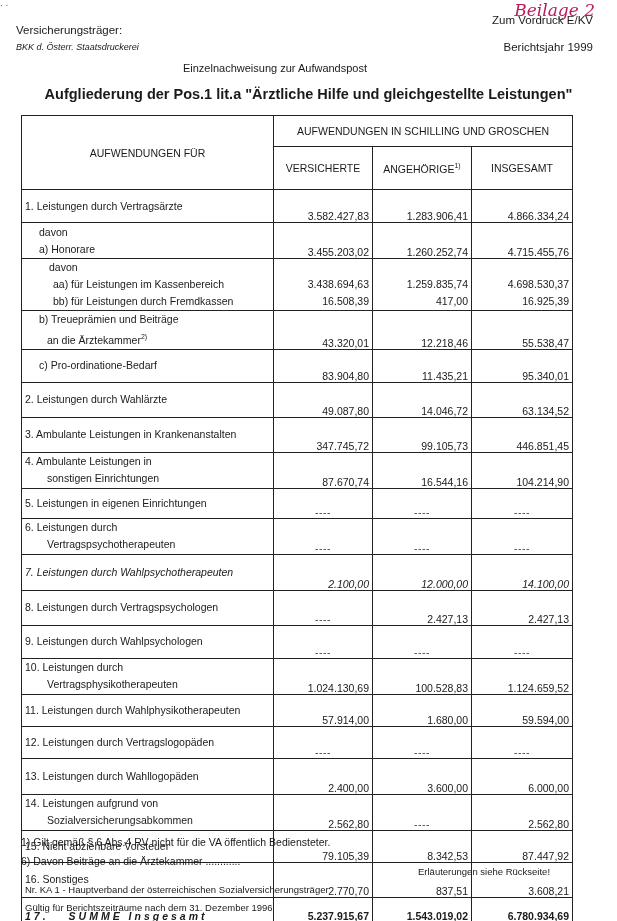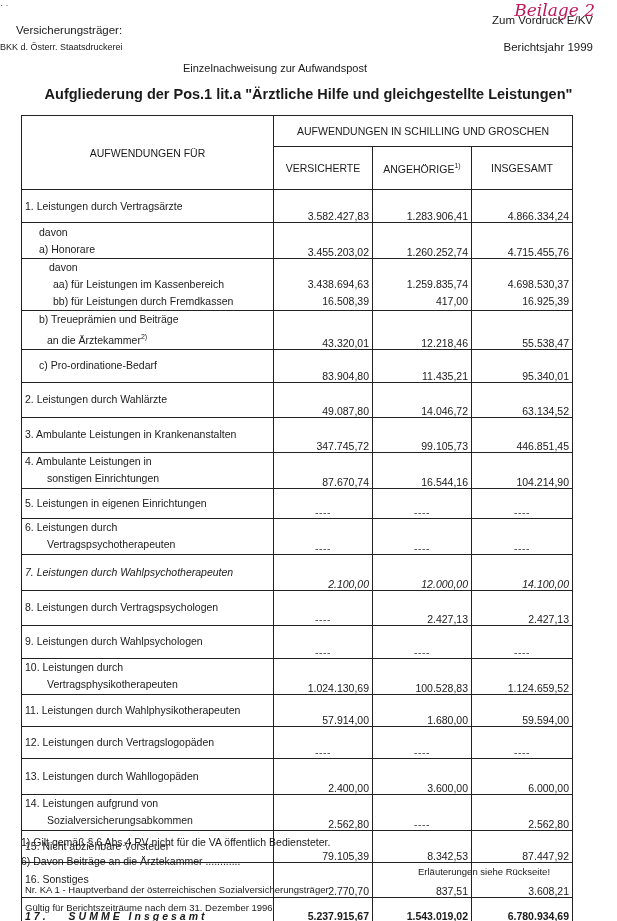--- a/index.html
+++ b/index.html
@@ -1,20 +1,20 @@
 <!DOCTYPE html>
 <html><head>
 <meta charset="utf-8">
 <style>
   html, body { margin: 0; padding: 0; background: #ffffff; }
   body { width: 617px; height: 921px; position: relative; overflow: hidden;
          font-family: "Liberation Sans", sans-serif; color: #1a1a1a; }
   .abs { position: absolute; }
   .tl-label { left: 16px; top: 24px; font-size: 11.5px; }
-  .tl-name { left: 0; top: 42px; font-size: 9px; }
+  .tl-name { left: 16px; top: 42px; font-size: 9px; font-style: italic; }
   .tr-hand { right: 22px; top: 0px; font-family: "DejaVu Serif", serif; font-style: italic; font-size: 17px; color: #be185d; }
   .tr-line1 { right: 24px; top: 14px; font-size: 11.5px; text-align: right; }
   .tr-line2 { right: 24px; top: 41px; font-size: 11.5px; text-align: right; }
   .subtitle { left: 0; width: 550px; top: 62px; text-align: center; font-size: 11px; }
   .title { left: 0; width: 617px; top: 86px; text-align: center; font-size: 14.5px; font-weight: bold; }
   .dots { left: 0; top: 0; font-size: 9px; color: #555; }
 
   table.main { position: absolute; left: 21px; top: 115px; border-collapse: collapse; width: 551px; table-layout: fixed; font-size: 10.5px; }
   table.main td, table.main th { border: 1px solid #222; padding: 0 3px; font-weight: normal; }
   col.c1 { width: 252px; } col.c2 { width: 99px; } col.c3 { width: 99px; } col.c4 { width: 101px; }

